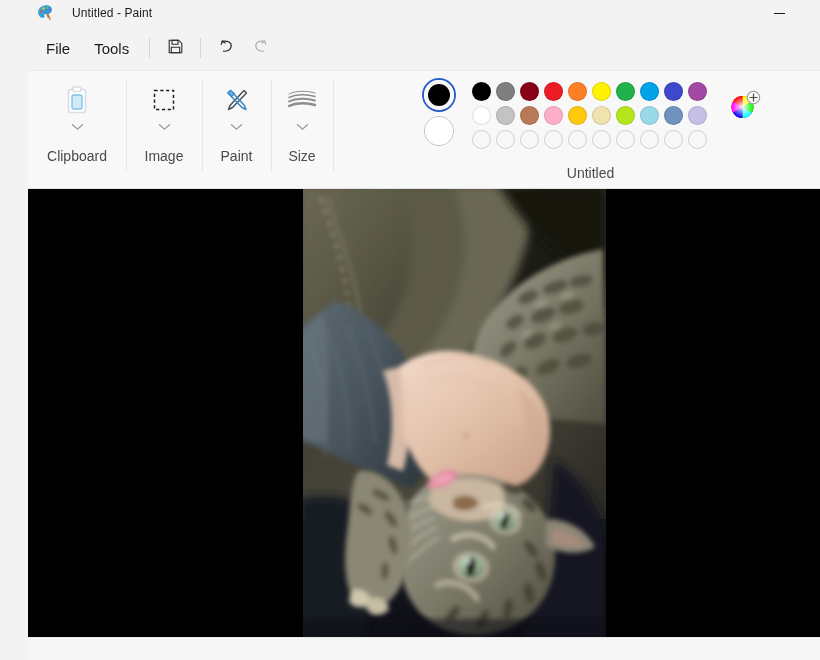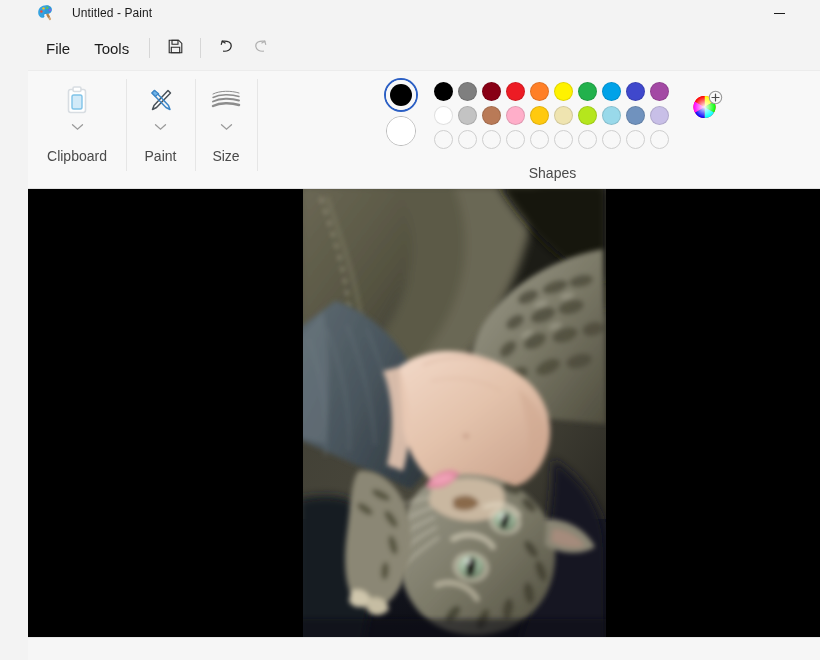--- a/index.html
+++ b/index.html
@@ -277,20 +277,33 @@
         </svg>
       </div>
       <div class="rg-chev">
         <svg width="13" height="8" viewBox="0 0 13 8" fill="none" stroke="#9a9a9a" stroke-width="1.3" stroke-linecap="round">
             <path d="M1.5 1.8 L6.5 6.2 L11.5 1.8"></path>
           </svg>
       </div>
       <div class="rg-label">Clipboard</div>
     </div>
 
+    <div class="rgroup" style="width:76px">
+      <div class="rg-icon">
+        <svg width="30" height="30" viewBox="0 0 30 30" fill="none">
+          <rect x="5.5" y="5.5" width="19" height="19" stroke="#1f1f1f" stroke-width="1.5" stroke-dasharray="3.2 2.6" fill="none"></rect>
+        </svg>
+      </div>
+      <div class="rg-chev">
+        <svg width="13" height="8" viewBox="0 0 13 8" fill="none" stroke="#9a9a9a" stroke-width="1.3" stroke-linecap="round">
+            <path d="M1.5 1.8 L6.5 6.2 L11.5 1.8"></path>
+          </svg>
+      </div>
+      <div class="rg-label">Image</div>
+    </div>
 
     <div class="rgroup" style="width:69px">
       <div class="rg-icon">
         <svg width="30" height="30" viewBox="0 0 30 30" fill="none">
           <g stroke="#4a5259" stroke-width="1.5" stroke-linejoin="round">
             <path d="M22 5.5 L24.5 8 L10.5 22.5 L6.5 24.5 L8 20.5 Z" fill="#ffffff"></path>
           </g>
           <g stroke="#3d86c6" stroke-width="1.5" stroke-linejoin="round">
             <path d="M8.5 5.5 L6 8 L20 22.5 L24 24.5 L22.5 20.5 Z" fill="none"></path>
           </g>
@@ -386,21 +399,21 @@
                 <path d="M14.5 20 L4.97 25.5 A11 11 0 0 1 4.97 14.5 Z" fill="#ff00ff"></path>
                 <path d="M14.5 20 L4.97 14.5 A11 11 0 0 1 14.5 9 Z" fill="#ff0000"></path>
                 <circle cx="14.5" cy="20" r="11" fill="url(#cw)"></circle>
               </g>
               <circle cx="25.5" cy="10.5" r="6.2" fill="#f8f8f8" stroke="#9a9a9a" stroke-width="1.1"></circle>
               <path d="M25.5 7 v7 M22 10.5 h7" stroke="#4a4a4a" stroke-width="1.2" stroke-linecap="round"></path>
             </svg>
           </span>
         </div>
       </div>
-      <div class="colours-label">Shapes</div>
+      <div class="colours-label">Untitled</div>
     </div>
   </div>
 
   <div class="canvas-area">
     <div class="photo">
       <svg width="303" height="448" viewBox="0 0 303 448" preserveAspectRatio="none">
         <defs>
           <linearGradient id="bgTop" x1="0" y1="0" x2="1" y2="1">
             <stop offset="0%" stop-color="#3b3a31"></stop>
             <stop offset="55%" stop-color="#4a483c"></stop>

